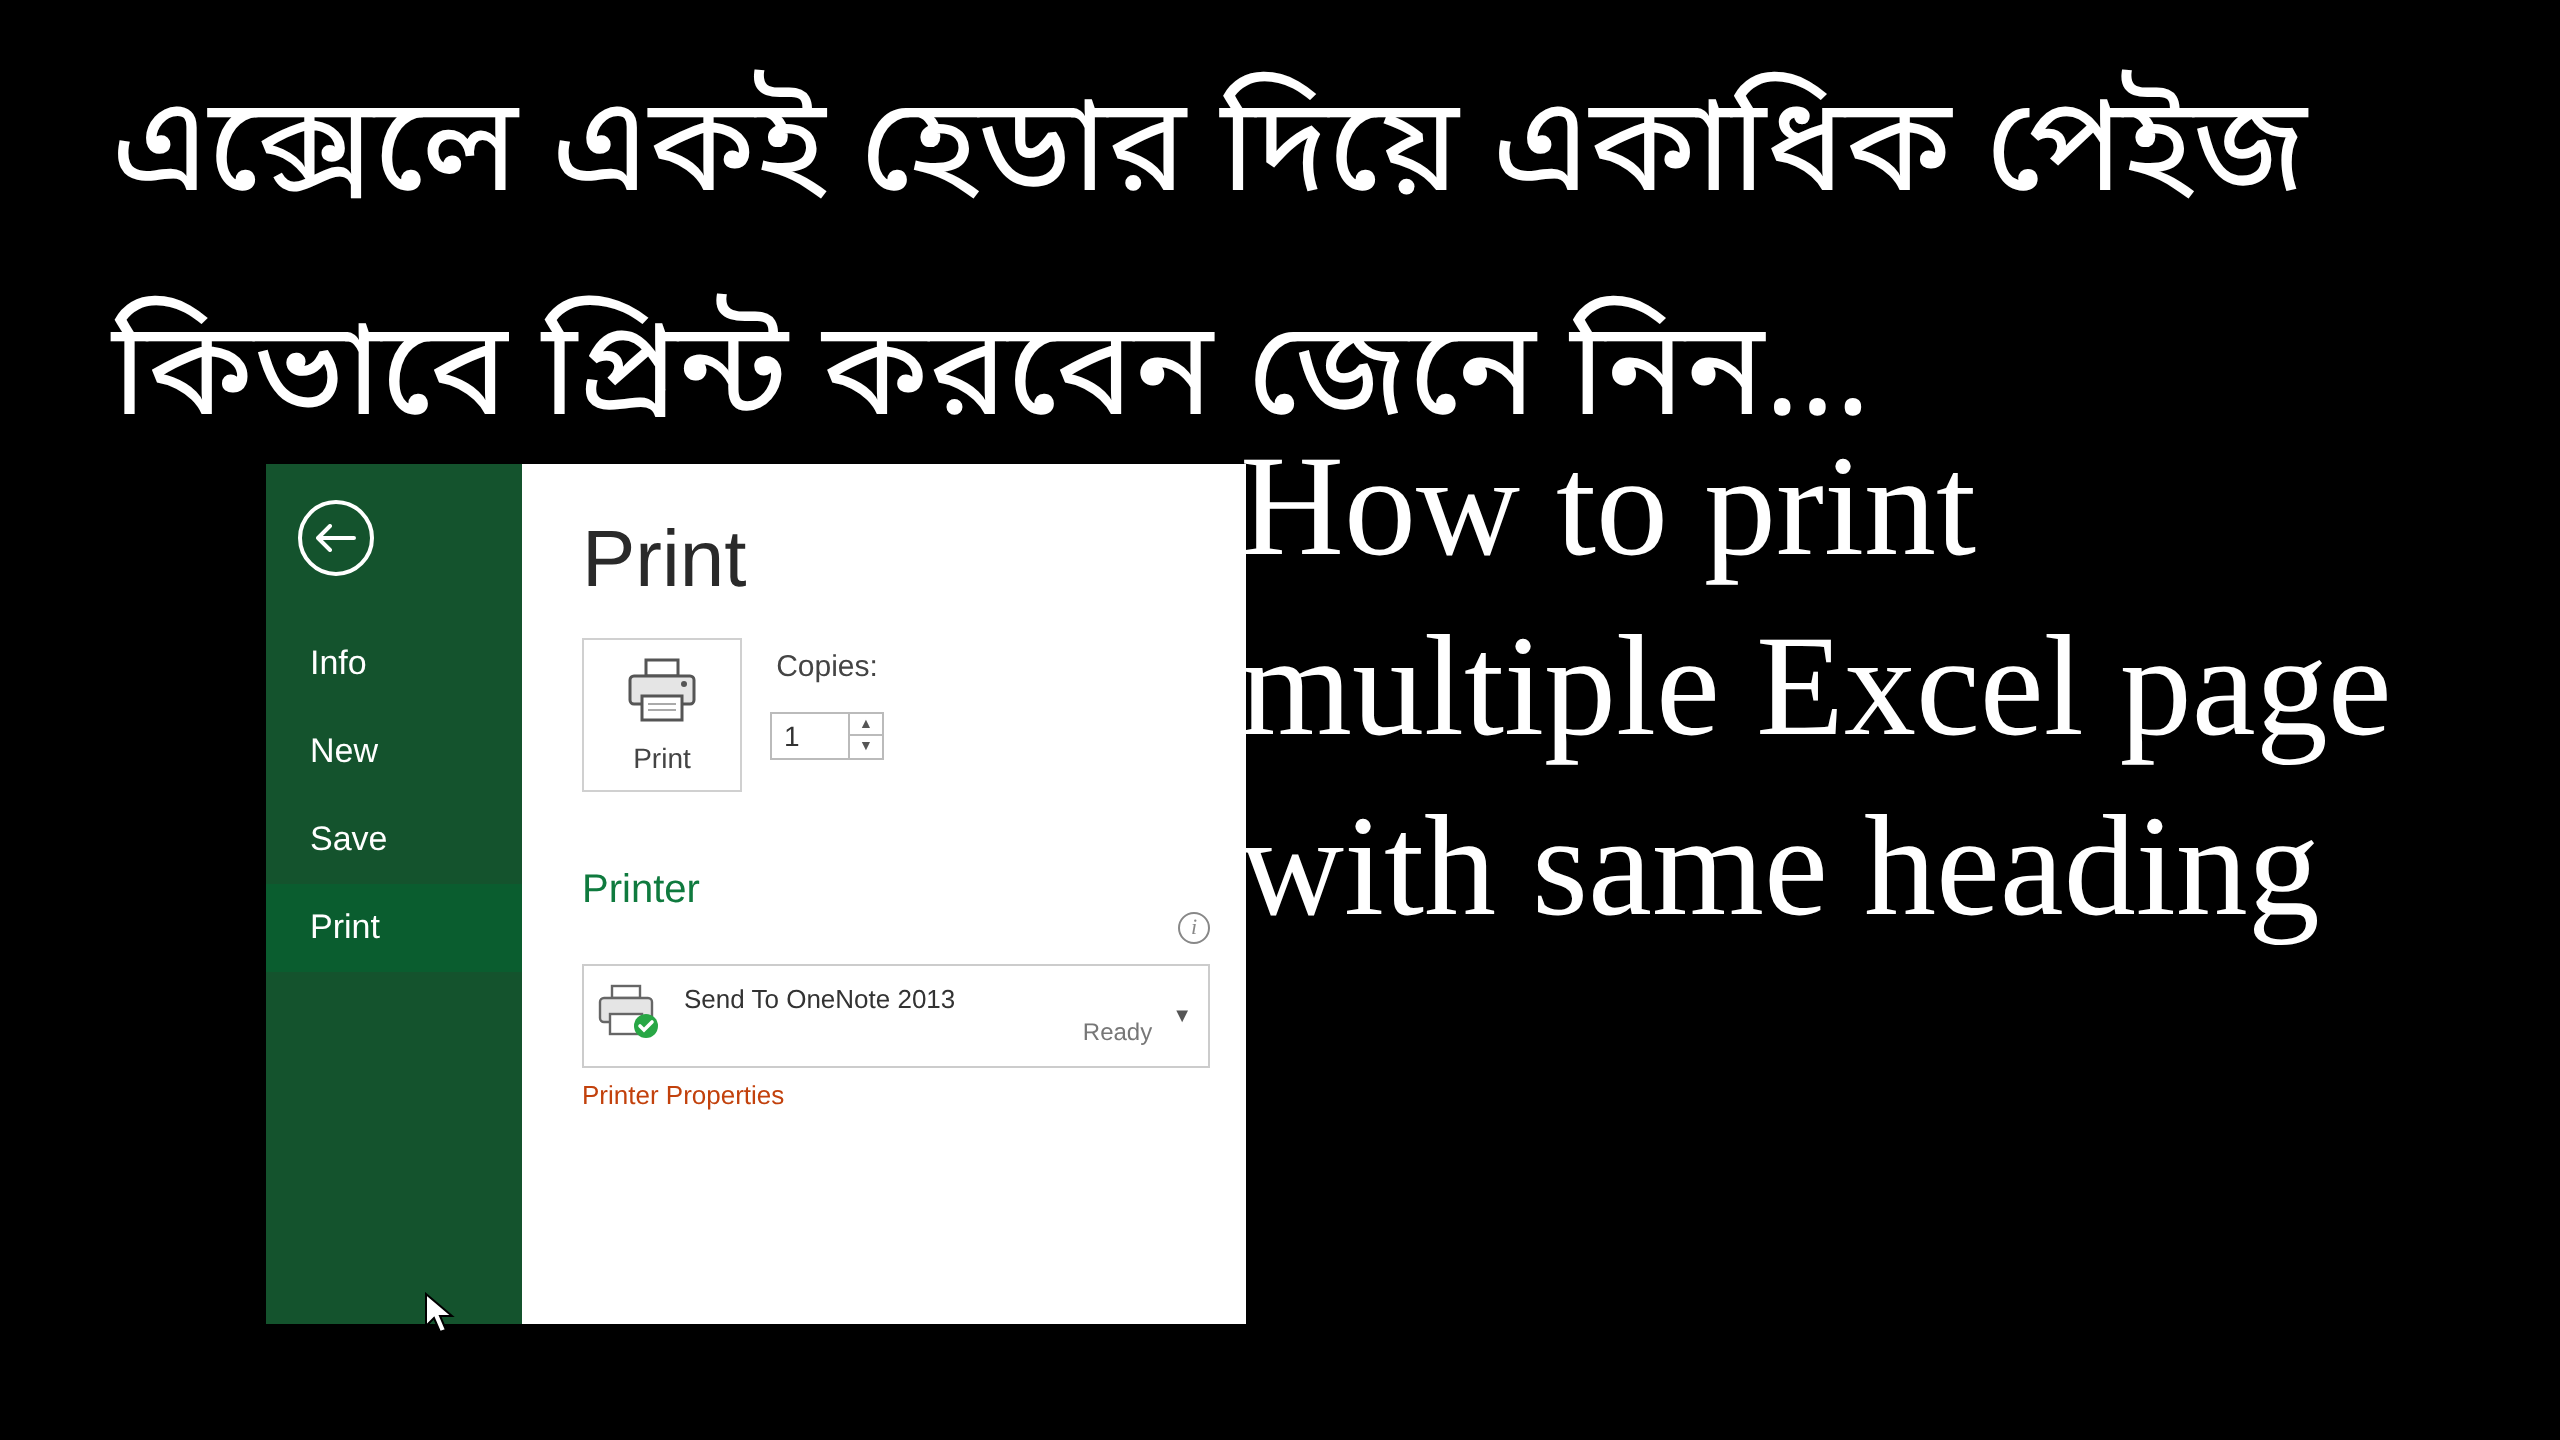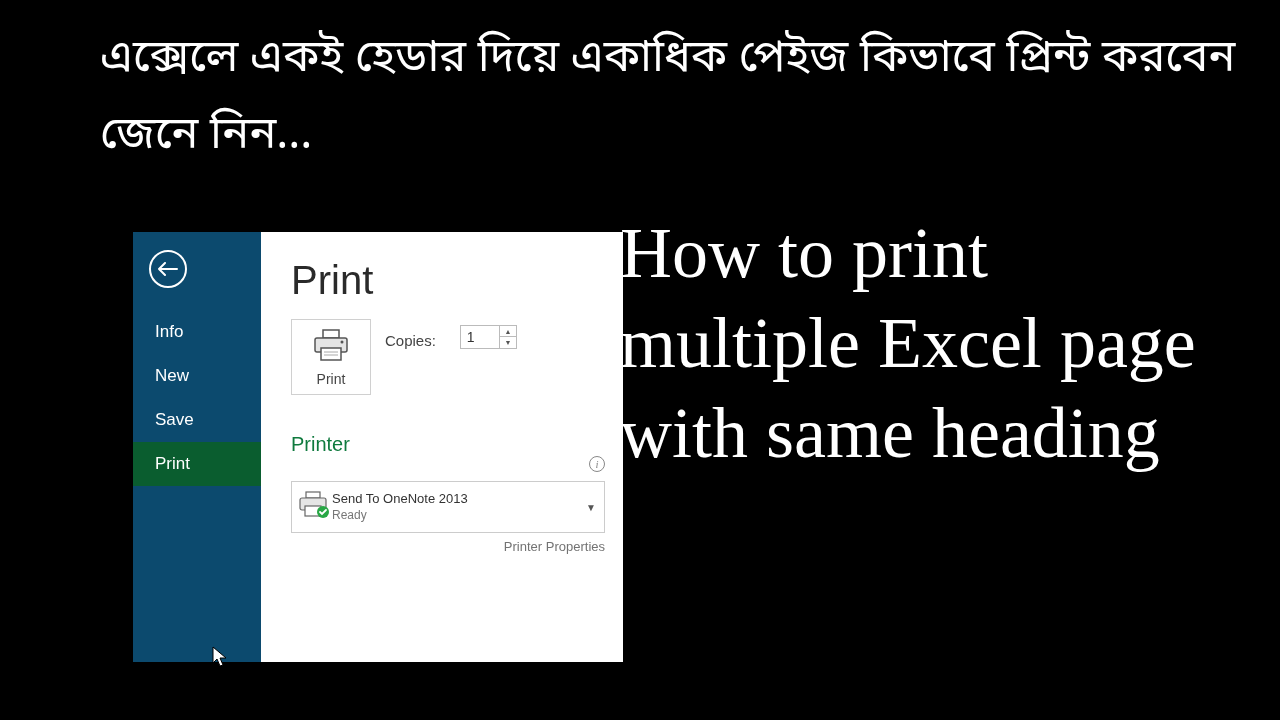--- a/index.html
+++ b/index.html
@@ -6,23 +6,23 @@
   body {
     width: 1280px;
     height: 720px;
     background: #000;
     font-family: Arial, sans-serif;
     overflow: hidden;
     position: relative;
   }
   .bengali-title {
     color: #fff;
-    font-size: 45px;
+    font-size: 66px;
     line-height: 1.7;
-    padding: 22px 0 0 100px;
+    padding: 22px 0 0 56px;
     font-family: 'Noto Sans Bengali', 'Vrinda', Arial, sans-serif;
   }
   .english-title {
     color: #fff;
     font-family: 'Monotype Corsiva', 'Brush Script MT', cursive;
     font-size: 72px;
     line-height: 1.25;
     position: absolute;
     right: 40px;
     top: 208px;
@@ -32,21 +32,21 @@
     position: absolute;
     left: 133px;
     top: 232px;
     width: 490px;
     height: 430px;
     background: #fff;
     display: flex;
   }
   .sidebar {
     width: 128px;
-    background: #0c4a6e;
+    background: #14532d;
     color: #fff;
     padding-top: 12px;
   }
   .back-circle {
     width: 38px;
     height: 38px;
     border: 2px solid #fff;
     border-radius: 50%;
     display: flex;
     align-items: center;
@@ -99,25 +99,26 @@
   .print-button .icon-wrap {
     display: block;
     margin: 0 auto 4px auto;
   }
   .print-button .label {
     font-size: 14px;
     color: #444;
   }
   .copies-wrap {
     display: flex;
-    align-items: flex-end;
-    gap: 24px;
+    align-items: center;
+    gap: 14px;
     padding-top: 6px;
     font-size: 15px;
     color: #444;
+    flex-direction: column;
   }
   .copies-input {
     display: inline-flex;
     align-items: center;
     border: 1px solid #bbb;
     height: 24px;
     background: #fff;
   }
   .copies-input .val {
     width: 38px;
@@ -147,41 +148,42 @@
     color: #0f7a3e;
     margin-bottom: 25px;
   }
   .printer-select {
     border: 1px solid #ccc;
     height: 52px;
     margin-bottom: 6px;
     display: flex;
     align-items: center;
     padding: 0 8px 0 6px;
+    gap: 10px;
     position: relative;
     cursor: pointer;
   }
   .printer-info {
     flex: 1;
     font-size: 13px;
     line-height: 1.25;
     color: #333;
   }
   .printer-info .status {
     color: #777;
     font-size: 12px;
+    text-align: right;
   }
   .dd-arrow {
     font-size: 10px;
     color: #555;
   }
   .printer-props {
-    text-align: right;
     font-size: 13px;
-    color: #737373;
+    color: #c2410c;
     cursor: pointer;
   }
   .info-icon {
     position: absolute;
     right: 18px;
     top: 224px;
     width: 16px;
     height: 16px;
     border: 1px solid #888;
     border-radius: 50%;

